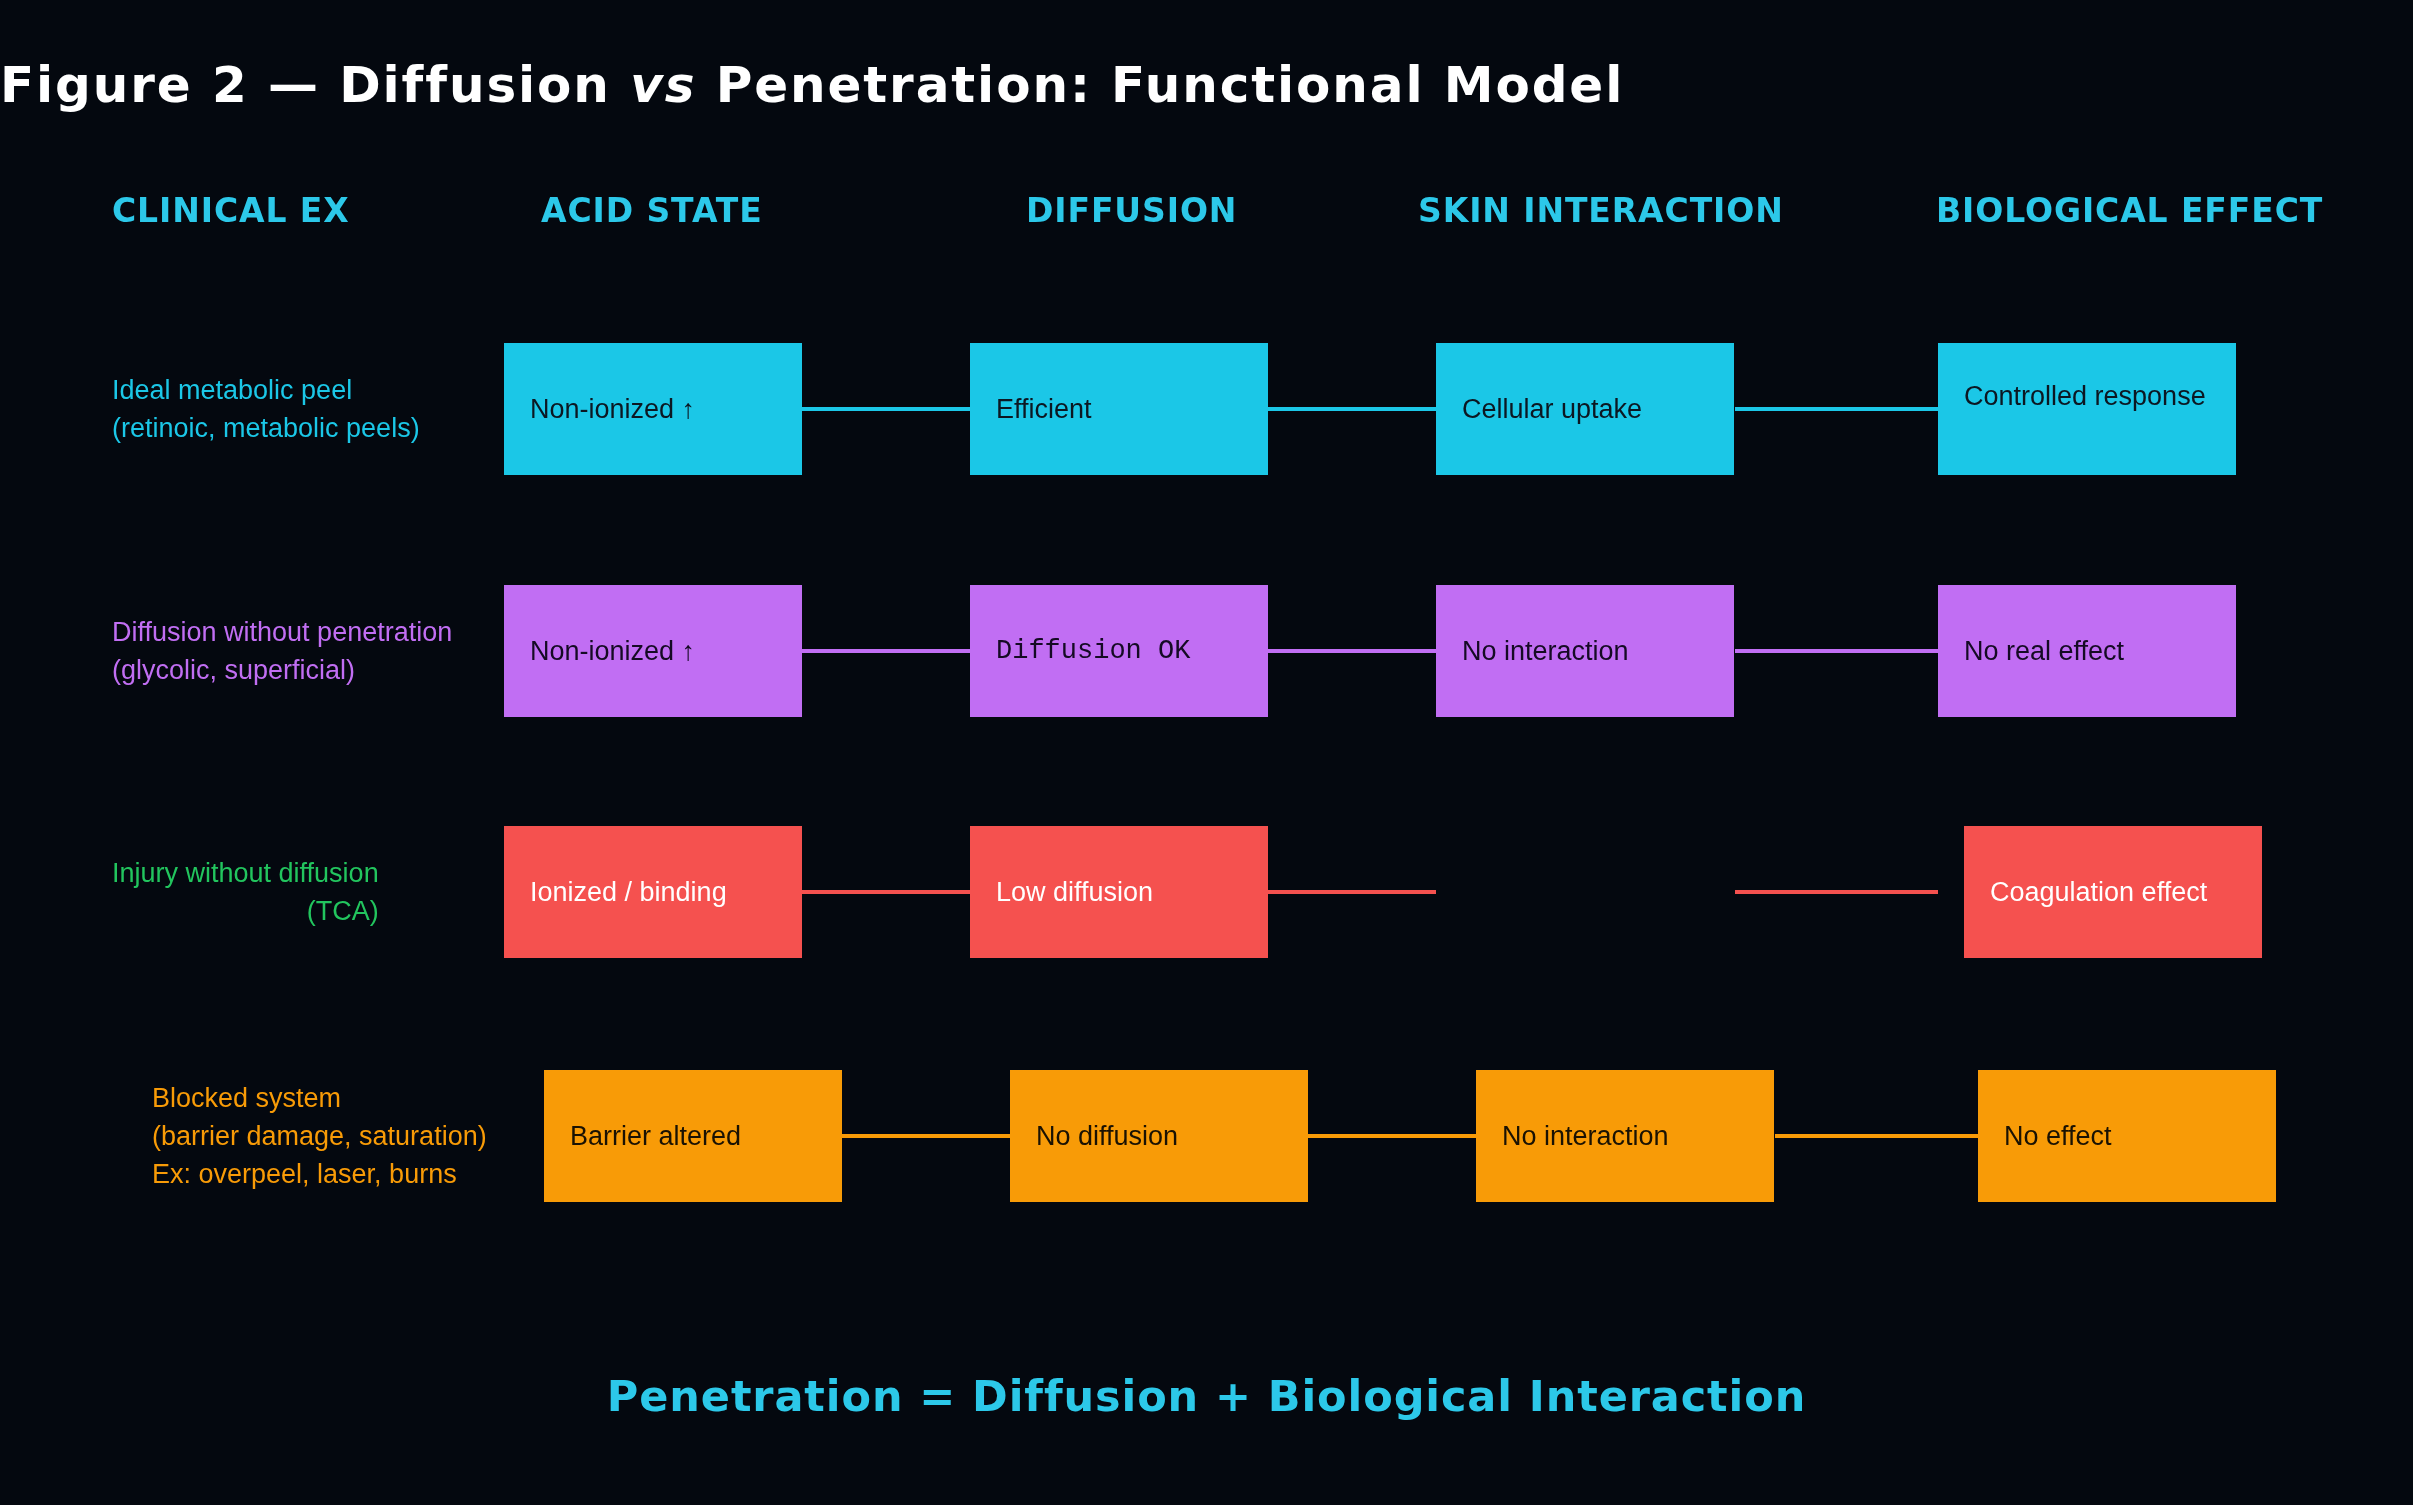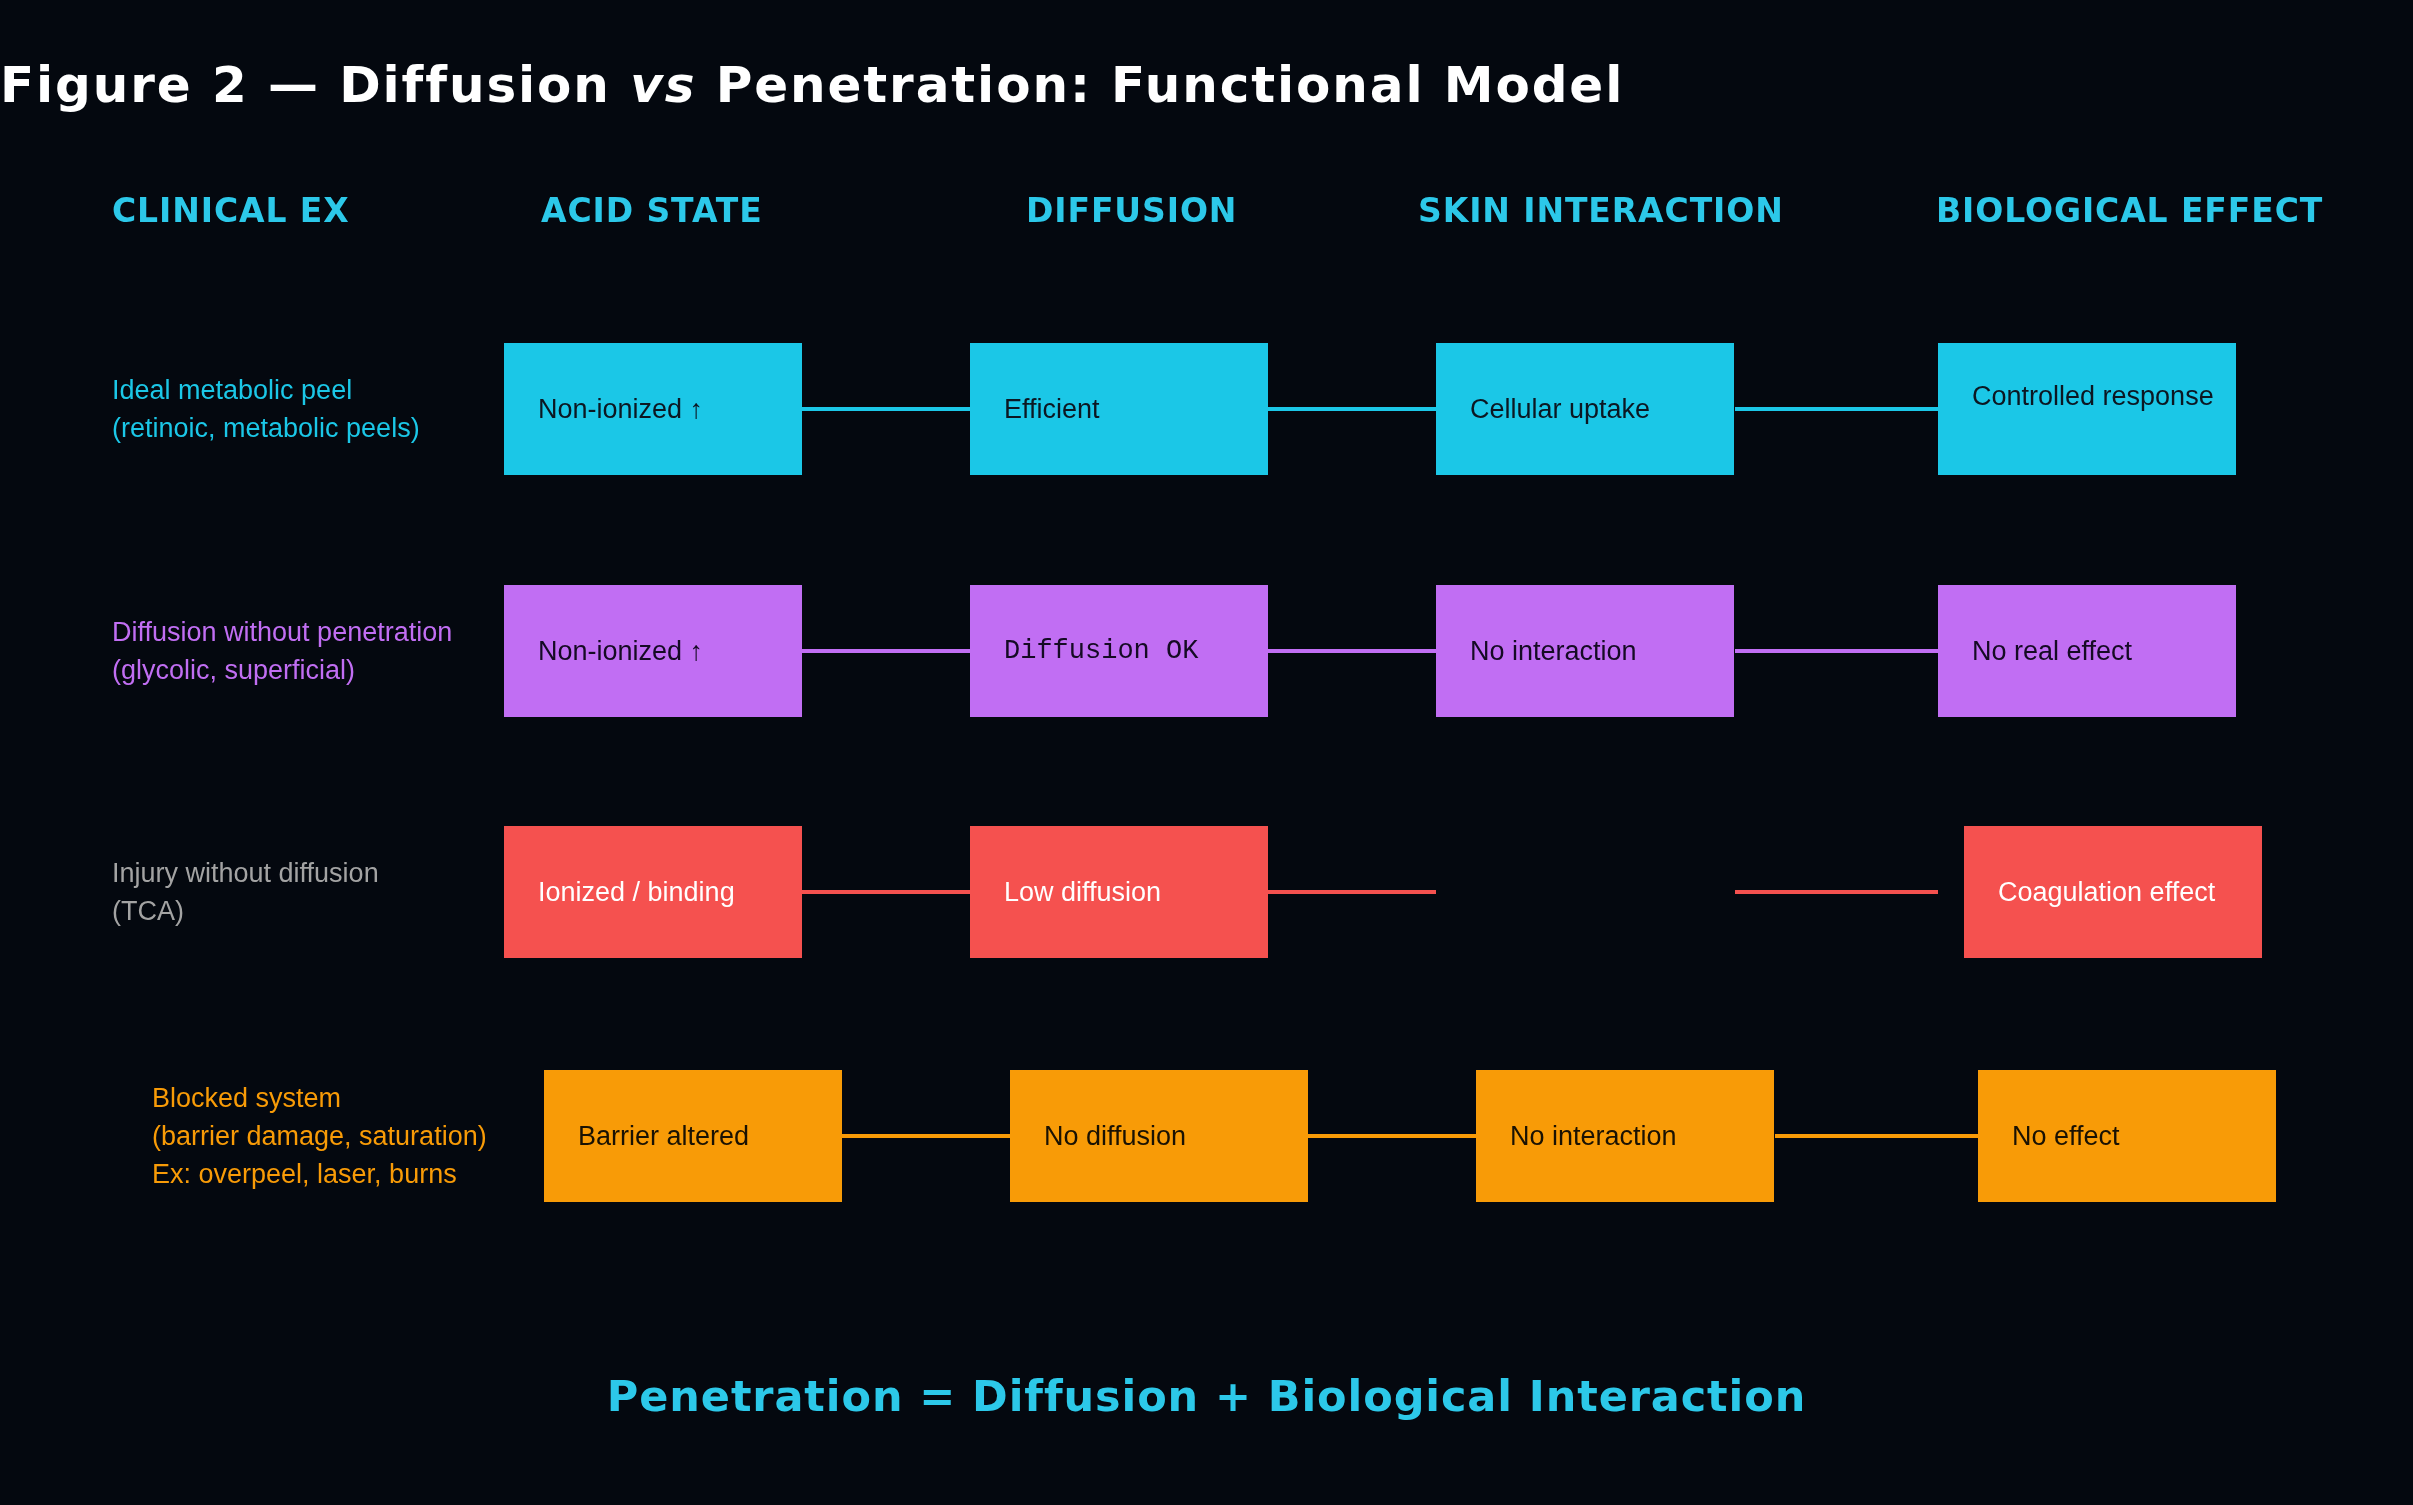--- a/index.html
+++ b/index.html
@@ -35,21 +35,21 @@
   .row4 { top:1070px;margin-left:40px; }
   .row-label {
     position:absolute; left:112px; top:50%;
     transform:translateY(-50%);
     font-size:27px; line-height:38px;
   }
   .row-label span { display:block; }
   .box {
     position:absolute; top:0; width:298px; height:132px;
     display:flex; align-items:center;
-    padding-left:34px; padding-right:7.5px;
+    padding-left:26px; padding-right:7.5px;
     font-size:27px; line-height:32px;
   }
   .b1 { left:504px; }
   .b2 { left:970px; }
   .b3 { left:1436px; }
   .b4 { left:1938px; }
   .nudge-up { align-items:flex-start; padding-top:37px; }
   .connector { position:absolute; top:64px; height:3.7px; }
   .c1 { left:802px;  width:168px; }
   .c2 { left:1268px; width:168px; }
@@ -100,21 +100,21 @@
     <div class="box b1" style="background-color: rgb(193, 110, 243); color: rgb(21, 10, 36);">Non-ionized ↑</div>
     <div class="connector c1" style="background-color: rgb(193, 110, 243);"></div>
     <div class="box b2" style="background-color: rgb(193, 110, 243); color: rgb(21, 10, 36); font-family: Liberation Mono, monospace;">Diffusion OK</div>
     <div class="connector c2" style="background-color: rgb(193, 110, 243);"></div>
     <div class="box b3" style="background-color: rgb(193, 110, 243); color: rgb(21, 10, 36);">No interaction</div>
     <div class="connector c3" style="background-color: rgb(193, 110, 243);"></div>
     <div class="box b4" style="background-color: rgb(193, 110, 243); color: rgb(21, 10, 36);">No real effect</div>
   </div>
 
   <div class="row row3">
-    <div class="row-label" style="color: #a3a3a3;">
+    <div class="row-label" style="color: #22c55e; text-align: right;">
       <span>Injury without diffusion</span>
       <span>(TCA)</span>
     </div>
     <div class="box b1" style="background-color: rgb(245, 81, 79); color: rgb(255, 255, 255);">Ionized / binding</div>
     <div class="connector c1" style="background-color: rgb(245, 81, 79);"></div>
     <div class="box b2" style="background-color: rgb(245, 81, 79); color: rgb(255, 255, 255);">Low diffusion</div>
     <div class="connector c2" style="background-color: rgb(245, 81, 79);"></div>
     <div class="connector c3" style="background-color: rgb(245, 81, 79);"></div>
     <div class="box b4" style="background-color: rgb(245, 81, 79); color: rgb(255, 255, 255); margin-left: 26px;">Coagulation effect</div>
   </div>

